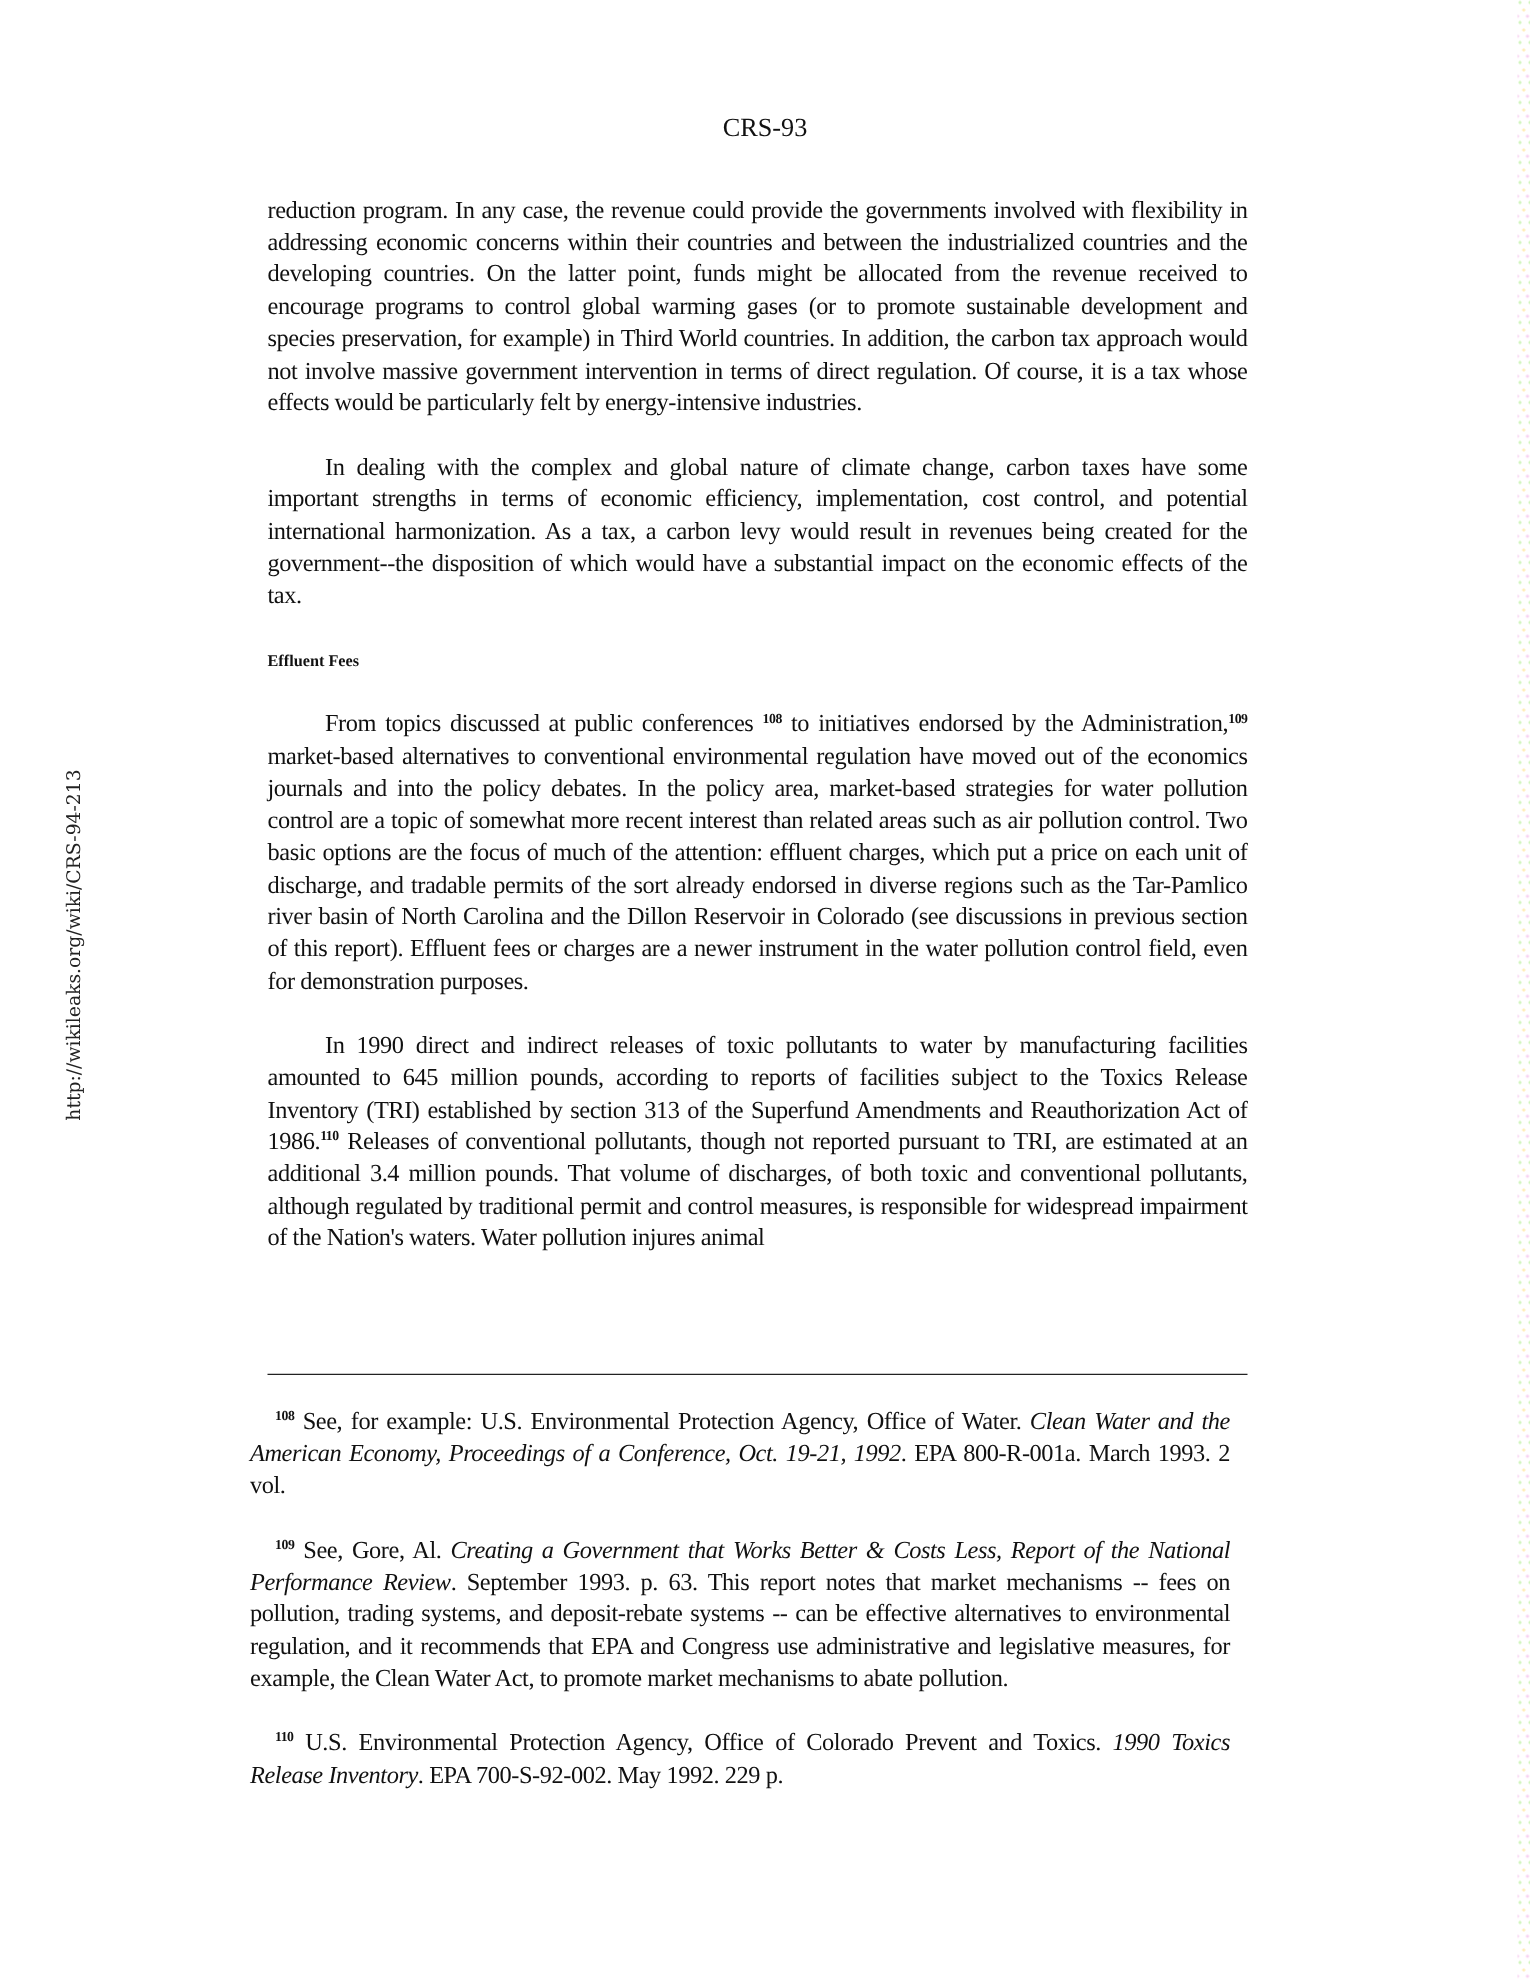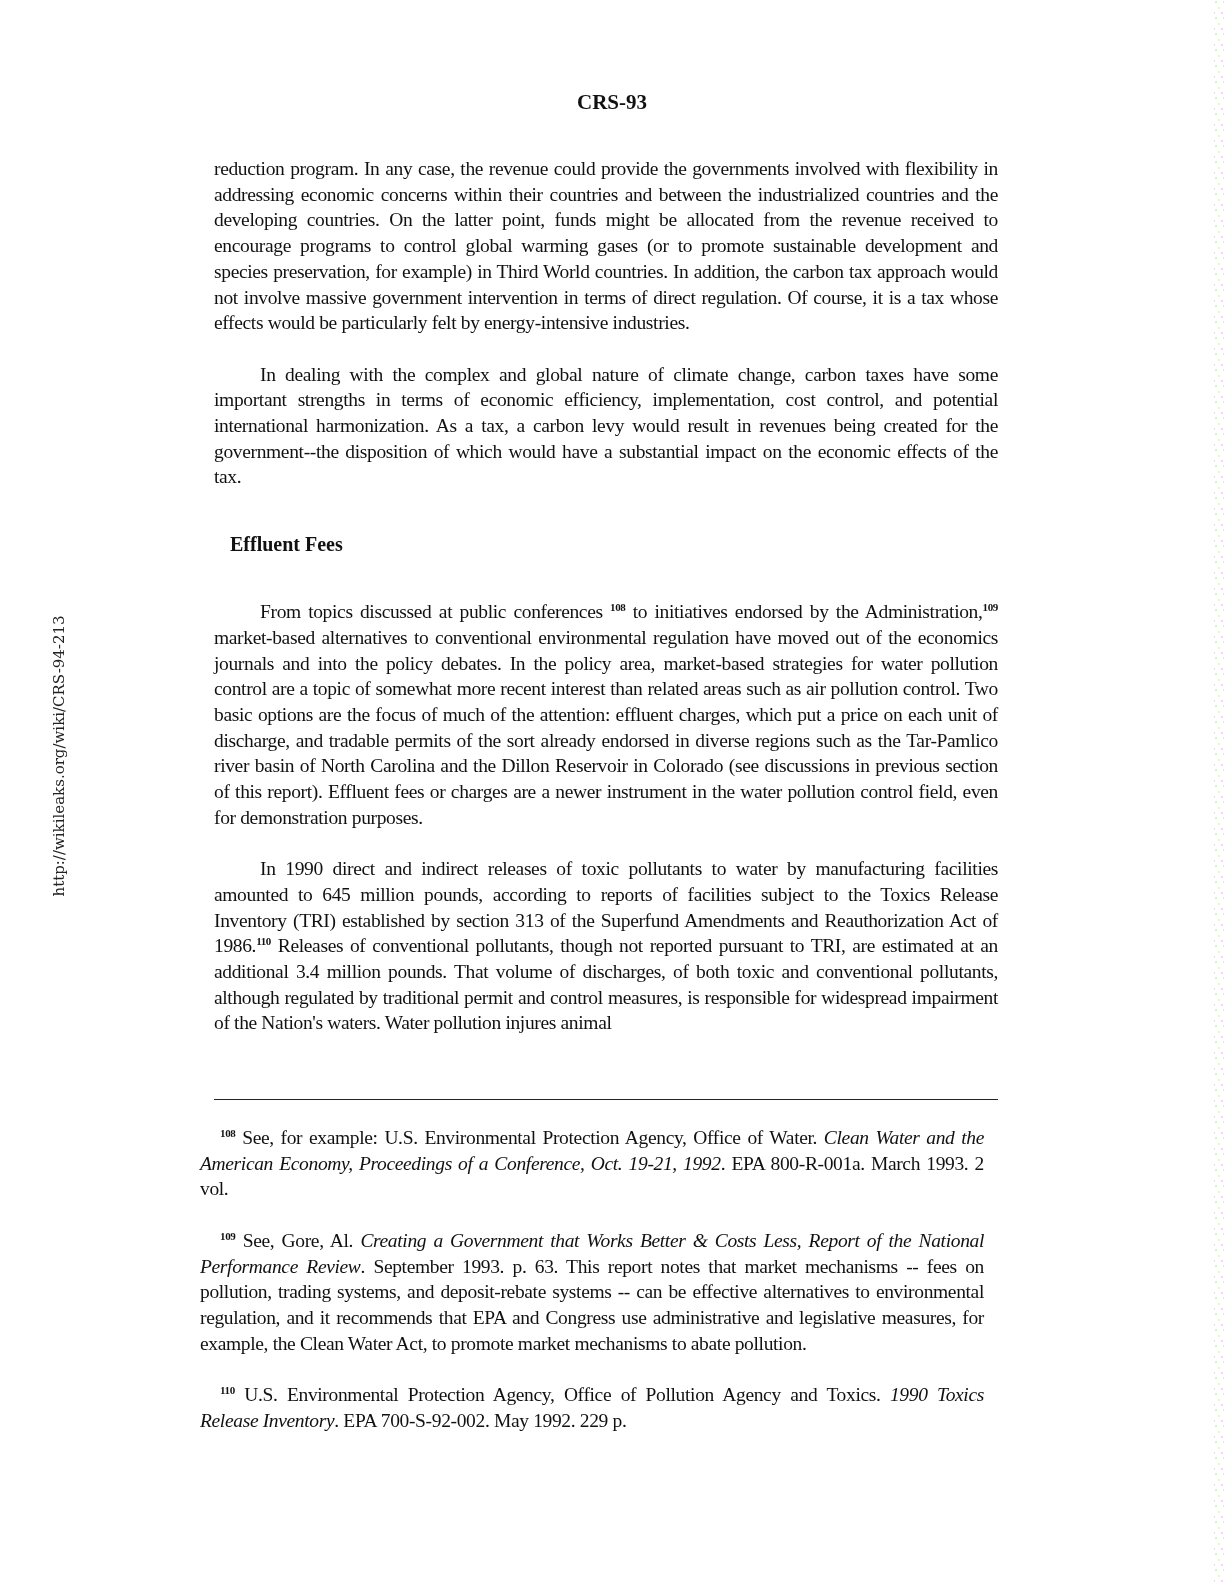--- a/index.html
+++ b/index.html
@@ -16,31 +16,31 @@
   }
   .side-url {
     position: absolute; left: 50px; top: 598px; width: 18px; height: 316px;
   }
   .side-url span {
     position: absolute; left: 50%; top: 50%;
     transform: translate(-50%, -50%) rotate(-90deg);
     white-space: nowrap; font-family: "DejaVu Serif", serif; font-size: 15px; color: #222;
   }
   .page-header {
-    position: absolute; top: 90px; left: 0; width: 1224px; text-align: center; font-size: 21px; font-weight: bold;
+    position: absolute; top: 90px; left: 0; width: 1224px; text-align: center; font-size: 21px;
   }
   .content {
     position: absolute; left: 214px; top: 156px; width: 784px;
     font-size: 19.5px; line-height: 25.7px; text-align: justify; letter-spacing: -0.35px;
   }
   .content p { margin: 0; }
   .content p.indent { text-indent: 46px; }
   .gap { height: 25.7px; }
   h3.section-heading {
-    margin: 16px; font-size: 20px; font-weight: bold; line-height: 25.7px; letter-spacing: 0;
+    margin: 0; font-size: 13px; font-weight: bold; line-height: 25.7px; letter-spacing: 0;
   }
   sup { font-size: 11px; line-height: 0; vertical-align: 7px; font-weight: bold; }
   .rule {
     position: absolute; left: 214px; top: 1099px; width: 784px; height: 0; border-top: 1.5px solid #222;
   }
   .footnotes {
     position: absolute; left: 200px; top: 1125px; width: 784px;
     font-size: 19.5px; line-height: 25.7px; text-align: justify; letter-spacing: -0.35px;
   }
   .footnotes p { margin: 0 0 25.7px 0; text-indent: 20px; }
@@ -67,14 +67,14 @@
   <p class="indent"><span>From topics discussed at public conferences</span> <sup>108</sup><span> to initiatives endorsed by the Administration,</span><sup>109</sup><span> market-based alternatives to conventional environmental regulation have moved out of the economics journals and into the policy debates. In the policy area, market-based strategies for water pollution control are a topic of somewhat more recent interest than related areas such as air pollution control. Two basic options are the focus of much of the attention: effluent charges, which put a price on each unit of discharge, and tradable permits of the sort already endorsed in diverse regions such as the Tar-Pamlico river basin of North Carolina and the Dillon Reservoir in Colorado (see discussions in previous section of this report). Effluent fees or charges are a newer instrument in the water pollution control field, even for demonstration purposes.</span></p>
   <div class="gap"></div>
   <p class="indent"><span>In 1990 direct and indirect releases of toxic pollutants to water by manufacturing facilities amounted to 645 million pounds, according to reports of facilities subject to the Toxics Release Inventory (TRI) established by section 313 of the Superfund Amendments and Reauthorization Act of 1986.</span><sup>110</sup><span> Releases of conventional pollutants, though not reported pursuant to TRI, are estimated at an additional 3.4 million pounds. That volume of discharges, of both toxic and conventional pollutants, although regulated by traditional permit and control measures, is responsible for widespread impairment of the Nation's waters. Water pollution injures animal</span></p>
 </div>
 
 <div class="rule"></div>
 
 <div class="footnotes">
   <p><sup>108</sup><span> See, for example: U.S. Environmental Protection Agency, Office of Water. </span><em>Clean Water and the American Economy, Proceedings of a Conference, Oct. 19-21, 1992</em><span>. EPA 800-R-001a. March 1993. 2 vol.</span></p>
   <p><sup>109</sup><span> See, Gore, Al. </span><em>Creating a Government that Works Better &amp; Costs Less, Report of the National Performance Review</em><span>. September 1993. p. 63. This report notes that market mechanisms -- fees on pollution, trading systems, and deposit-rebate systems -- can be effective alternatives to environmental regulation, and it recommends that EPA and Congress use administrative and legislative measures, for example, the Clean Water Act, to promote market mechanisms to abate pollution.</span></p>
-  <p><sup>110</sup><span> U.S. Environmental Protection Agency, Office of Pollution Agency and Toxics. </span><em>1990 Toxics Release Inventory</em><span>. EPA 700-S-92-002. May 1992. 229 p.</span></p>
+  <p><sup>110</sup><span> U.S. Environmental Protection Agency, Office of Colorado Prevent and Toxics. </span><em>1990 Toxics Release Inventory</em><span>. EPA 700-S-92-002. May 1992. 229 p.</span></p>
 </div>
 
 </body></html>

